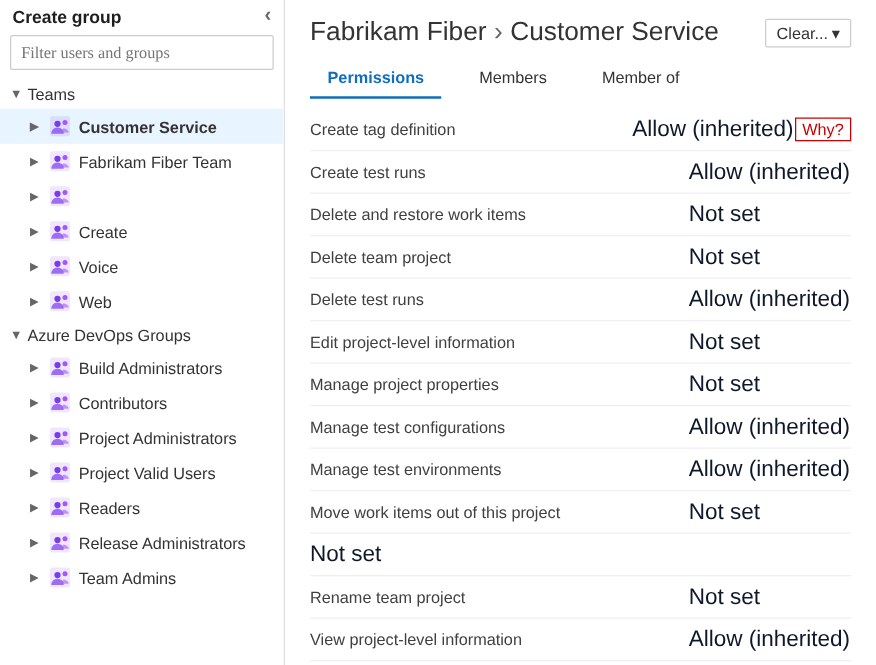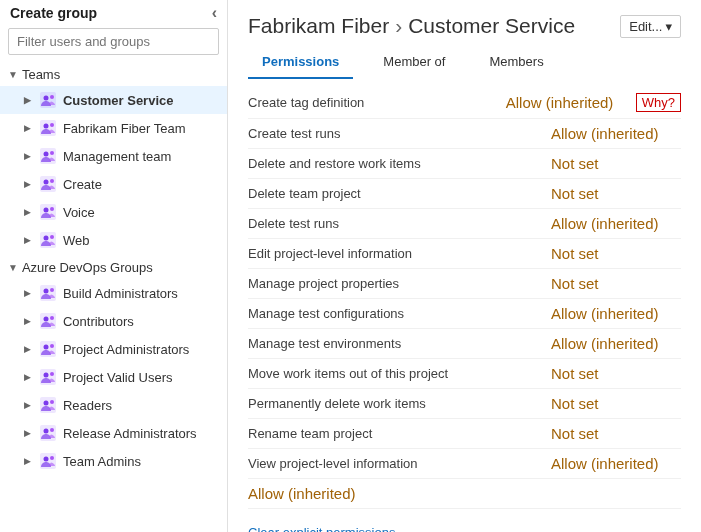--- a/index.html
+++ b/index.html
@@ -31,20 +31,21 @@
     }
     .sidebar-search {
       margin: 0 8px 8px 8px;
       padding: 5px 8px;
       border: 1px solid #ccc;
       border-radius: 2px;
       font-size: 13px;
       color: #999;
       background: #fff;
       width: calc(100% - 16px);
+      font-family: Liberation Serif, serif;
     }
     .sidebar-section {
       margin-bottom: 2px;
     }
     .section-title {
       display: flex;
       align-items: center;
       gap: 4px;
       padding: 4px 8px;
       font-size: 13px;
@@ -141,22 +142,22 @@
       border-bottom: 1px solid #f0f0f0;
       min-height: 30px;
     }
     .perm-name {
       flex: 1;
       color: #404040;
       font-size: 13px;
     }
     .perm-value {
       width: 130px;
-      font-size: 15px;
-      color: #a16207;
+      font-size: 18px;
+      color: #0f172a;
     }
     .perm-link {
       font-size: 13px;
       color: #106ebe;
       text-decoration: none;
       border: 1px solid #c00;
       padding: 1px 5px;
       color: #c00;
       font-weight: 400;
     }
@@ -223,21 +224,20 @@
       <span class="expand-arrow">▶</span>
       <span class="group-icon">
             <svg viewBox="0 0 18 18" xmlns="http://www.w3.org/2000/svg">
       <rect x="1" y="1" width="16" height="16" rx="2" fill="#8b5cf6" opacity="0.15"></rect>
       <circle cx="7" cy="7" r="2.5" fill="#7c3aed"></circle>
       <path d="M2 15c0-2.8 2.2-5 5-5s5 2.2 5 5" fill="#7c3aed" opacity="0.7"></path>
       <circle cx="13" cy="6" r="2" fill="#a855f7"></circle>
       <path d="M10 14c0-1.5.9-2.8 2-3.5 2.5.5 4 2 4 3.5" fill="#a855f7" opacity="0.6"></path>
     </svg>
           </span>
-      <span>Management team</span>
     </div>
         <div class="sidebar-item">
       <span class="expand-arrow">▶</span>
       <span class="group-icon">
             <svg viewBox="0 0 18 18" xmlns="http://www.w3.org/2000/svg">
       <rect x="1" y="1" width="16" height="16" rx="2" fill="#8b5cf6" opacity="0.15"></rect>
       <circle cx="7" cy="7" r="2.5" fill="#7c3aed"></circle>
       <path d="M2 15c0-2.8 2.2-5 5-5s5 2.2 5 5" fill="#7c3aed" opacity="0.7"></path>
       <circle cx="13" cy="6" r="2" fill="#a855f7"></circle>
       <path d="M10 14c0-1.5.9-2.8 2-3.5 2.5.5 4 2 4 3.5" fill="#a855f7" opacity="0.6"></path>
@@ -377,28 +377,28 @@
 
 <div class="main">
   <div class="header-area">
     <div class="breadcrumb-row">
       <div class="breadcrumb">
         <span>Fabrikam Fiber</span>
         <span class="separator">›</span>
         <span class="current">Customer Service</span>
       </div>
       <button class="edit-btn">
-        <span>Edit...</span>
+        <span>Clear...</span>
         <span>▾</span>
       </button>
     </div>
     <div class="tabs" id="tabs-container">
         <div class="tab active">Permissions</div>
+        <div class="tab">Members</div>
         <div class="tab">Member of</div>
-        <div class="tab">Members</div>
       </div>
   </div>
 
   <div class="permissions-table">
     <div id="permissions-list">
         <div class="perm-row">
       <span class="perm-name">Create tag definition</span>
       <span class="perm-value">Allow (inherited)</span>
       <a href="#" class="perm-link">Why?</a>
     </div>
@@ -441,21 +441,20 @@
       <span class="perm-name">Manage test environments</span>
       <span class="perm-value">Allow (inherited)</span>
 
     </div>
         <div class="perm-row">
       <span class="perm-name">Move work items out of this project</span>
       <span class="perm-value">Not set</span>
 
     </div>
         <div class="perm-row">
-      <span class="perm-name">Permanently delete work items</span>
       <span class="perm-value">Not set</span>
 
     </div>
         <div class="perm-row">
       <span class="perm-name">Rename team project</span>
       <span class="perm-value">Not set</span>
 
     </div>
         <div class="perm-row">
       <span class="perm-name">View project-level information</span>

